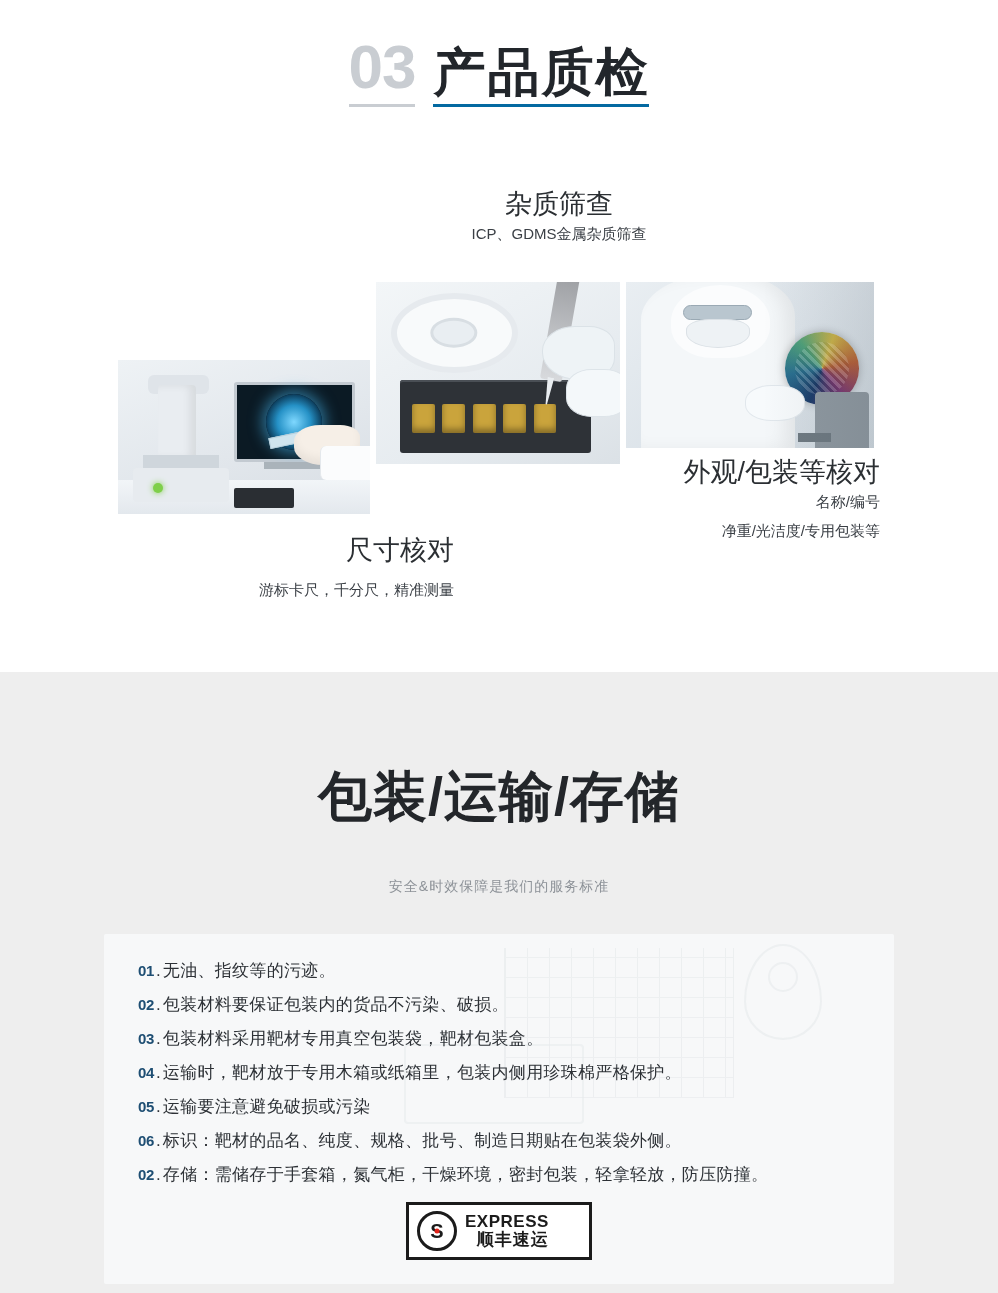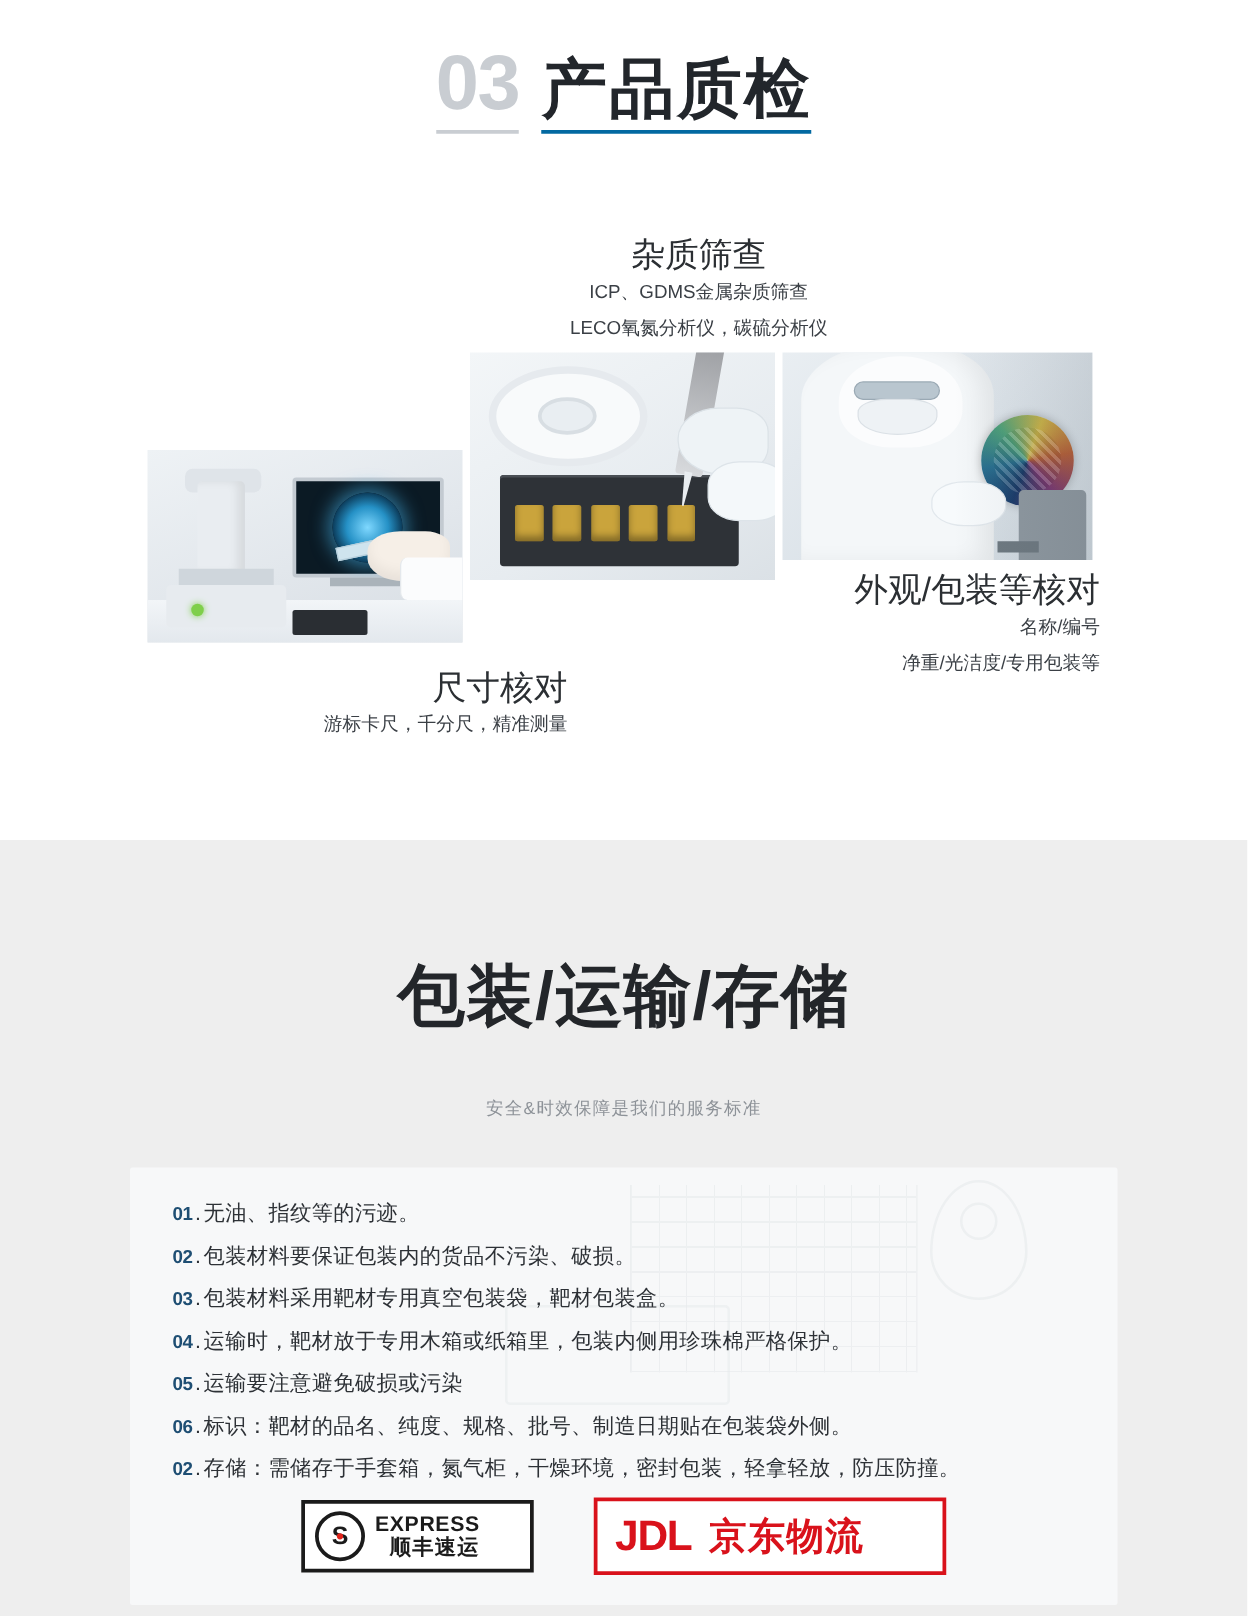--- a/index.html
+++ b/index.html
@@ -60,21 +60,21 @@
     color: #3a3f45;
     line-height: 1.9;
     white-space: nowrap;
   }
 
   .cap-impurity { left: 394px; top: 188px; width: 330px; text-align: center; }
   .cap-impurity .cap-title { font-size: 27px; }
 
   .cap-appearance { left: 560px; top: 456px; width: 320px; text-align: right; }
   .cap-size { left: 124px; top: 534px; width: 330px; text-align: right; }
-  .cap-size .cap-line { }
+  .cap-size .cap-line { margin-top: 10px; }
 
   
   .photo {
     position: absolute;
     overflow: hidden;
     background: #dfe3e7;
   }
   .photo-size      { left: 118px; top: 360px; width: 252px; height: 154px; }
   .photo-impurity  { left: 376px; top: 282px; width: 244px; height: 182px; }
   .photo-appear    { left: 626px; top: 282px; width: 248px; height: 166px; }
@@ -261,21 +261,20 @@
   <section class="qc-section">
 
     <div class="qc-head">
       <div class="qc-num">03</div>
       <div class="qc-title">产品质检</div>
     </div>
 
     <div class="cap cap-impurity">
       <div class="cap-title">杂质筛查</div>
       <div class="cap-line">ICP、GDMS金属杂质筛查</div>
-      <div class="cap-line">LECO氧氮分析仪，碳硫分析仪</div>
     </div>
 
     <div class="photo photo-impurity p2">
       <div class="disc"></div>
       <div class="plate">
         <div class="cell c1"></div>
         <div class="cell c2"></div>
         <div class="cell c3"></div>
         <div class="cell c4"></div>
         <div class="cell c5"></div>
@@ -384,23 +383,19 @@
       <div class="logos">
 
         <div class="logo-sf">
           <div class="sf-badge">S</div>
           <div class="sf-txt">
             <div class="sf-en">EXPRESS</div>
             <div class="sf-cn">顺丰速运</div>
           </div>
         </div>
 
-        <div class="logo-jd">
-          <div class="jd-en">JDL</div>
-          <div class="jd-cn">京东物流</div>
-        </div>
 
       </div>
 
     </div>
   </section>
 
 </div>
 
 </body></html>

